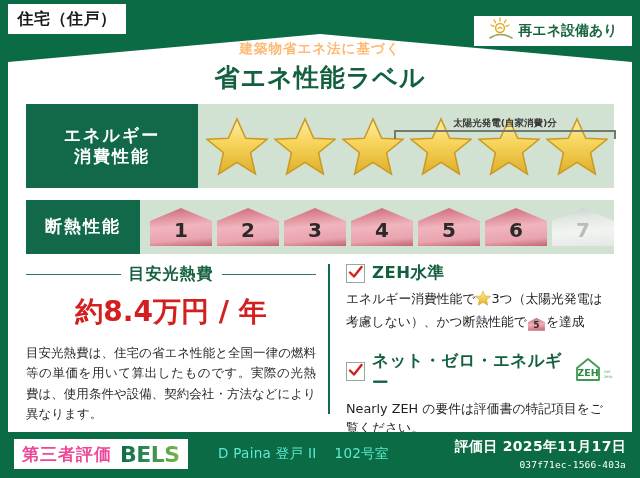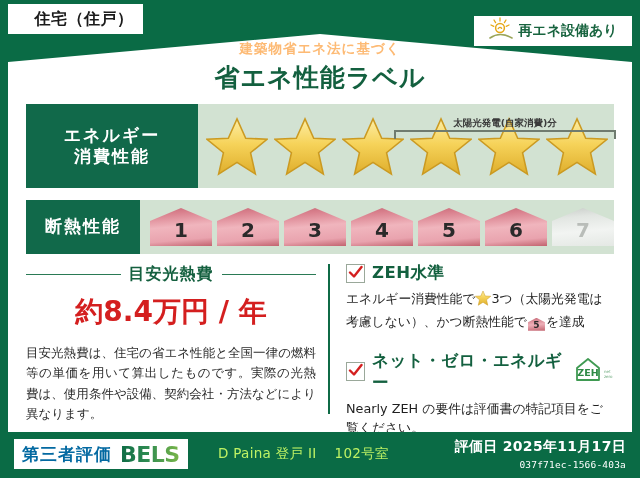--- a/index.html
+++ b/index.html
@@ -16,21 +16,20 @@
   .housewhite{
     position:absolute;left:8px;top:34px;width:624px;height:398px;
     background:#ffffff;
     clip-path:polygon(50% 0%, 100% 28px, 100% 100%, 0% 100%, 0% 28px);
   }
 
   
   .chip{
     position:absolute;background:#fff;display:flex;align-items:center;
     justify-content:center;
-    padding-left:17px;
   }
   .chip-left{left:8px;top:4px;width:118px;height:30px;}
   .chip-left span{font-size:16px;font-weight:bold;color:#1a1a1a;letter-spacing:.5px;}
   .chip-right{right:8px;top:16px;width:150px;height:30px;gap:4px;padding:0 4px;}
   .chip-right span.txt{font-size:14px;font-weight:bold;color:#18643f;letter-spacing:0px;}
 
   
   .title-wrap{position:absolute;left:0;right:0;top:40px;text-align:center;}
   .title-sub{font-size:13.5px;font-weight:bold;color:#fdba74;letter-spacing:1px;}
   .title-main{font-size:25px;font-weight:bold;color:#13603f;letter-spacing:1px;margin-top:3px;}
@@ -89,25 +88,25 @@
     background:linear-gradient(175deg,#c86b78 0%,#eeb0b9 50%,#c2636f 100%);}
   .inline-badge i{position:relative;font-style:normal;font-size:9px;font-weight:bold;color:#2a2a2a;
     display:block;text-align:center;line-height:15px;}
   .zehlogo{display:inline-block;vertical-align:-6px;margin-left:3px;}
   .zsect2{margin-top:18px;}
 
   
   .footer{position:absolute;left:0;right:0;bottom:0;height:46px;background:#0a6b45;}
   .belschip{position:absolute;left:14px;top:7px;height:30px;background:#fff;display:flex;
     align-items:center;padding:0 8px;gap:8px;}
-  .bels-jp{font-size:17px;font-weight:bold;color:#0369a1;letter-spacing:1px;}
+  .bels-jp{font-size:17px;font-weight:bold;color:#ec4899;letter-spacing:1px;}
   .bels-en{font-size:22px;font-weight:bold;letter-spacing:-0.5px;
     background:linear-gradient(90deg,#0d6b45 0%,#2e8b52 45%,#7ab648 100%);
     -webkit-background-clip:text;background-clip:text;color:transparent;}
-  .bldg{position:absolute;left:218px;top:13px;font-size:13.5px;color:#bef264;letter-spacing:.3px;}
+  .bldg{position:absolute;left:218px;top:13px;font-size:13.5px;color:#5eead4;letter-spacing:.3px;}
   .bldg .rm{margin-left:18px;}
   .fdate{position:absolute;right:14px;top:6px;text-align:right;color:#fff;}
   .fdate .d1{font-size:14px;font-weight:bold;letter-spacing:.3px;}
   .fdate .d2{font-size:9.5px;margin-top:3px;letter-spacing:.2px;font-family:"DejaVu Sans Mono","Liberation Mono",monospace;}
 </style>
 </head>
 <body>
 
 <div class="root">
   <div class="greenbg"></div>

